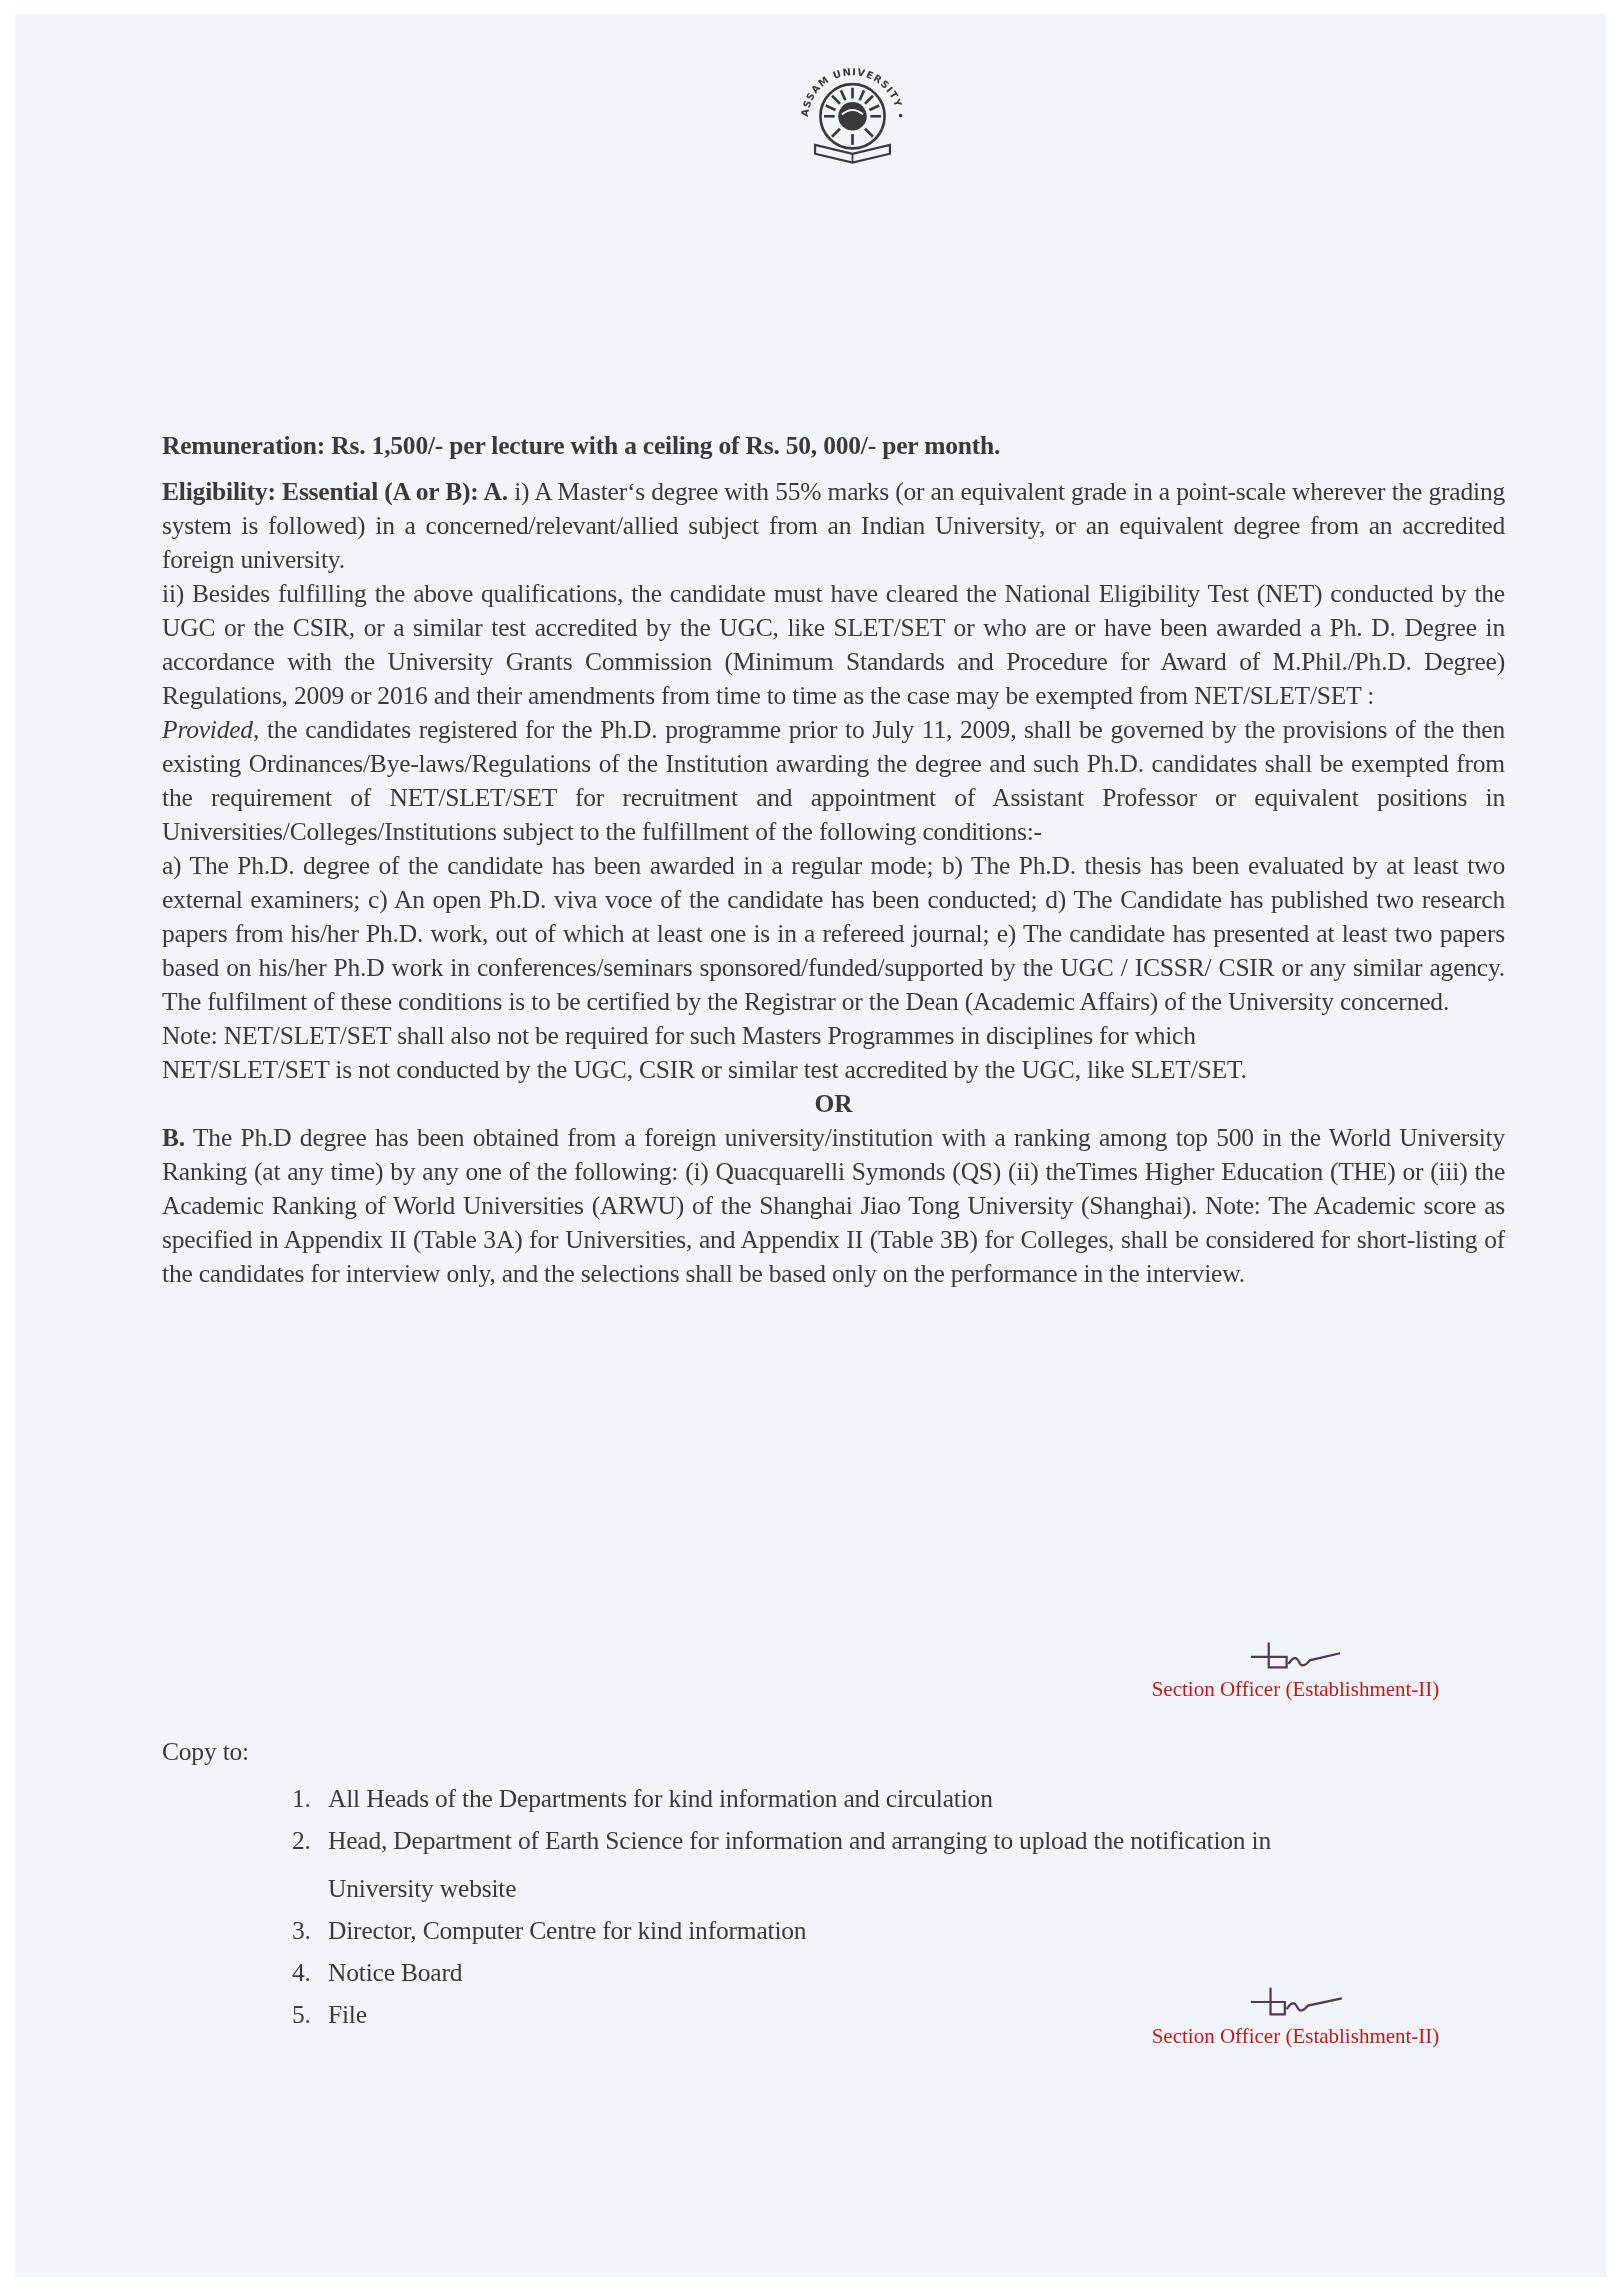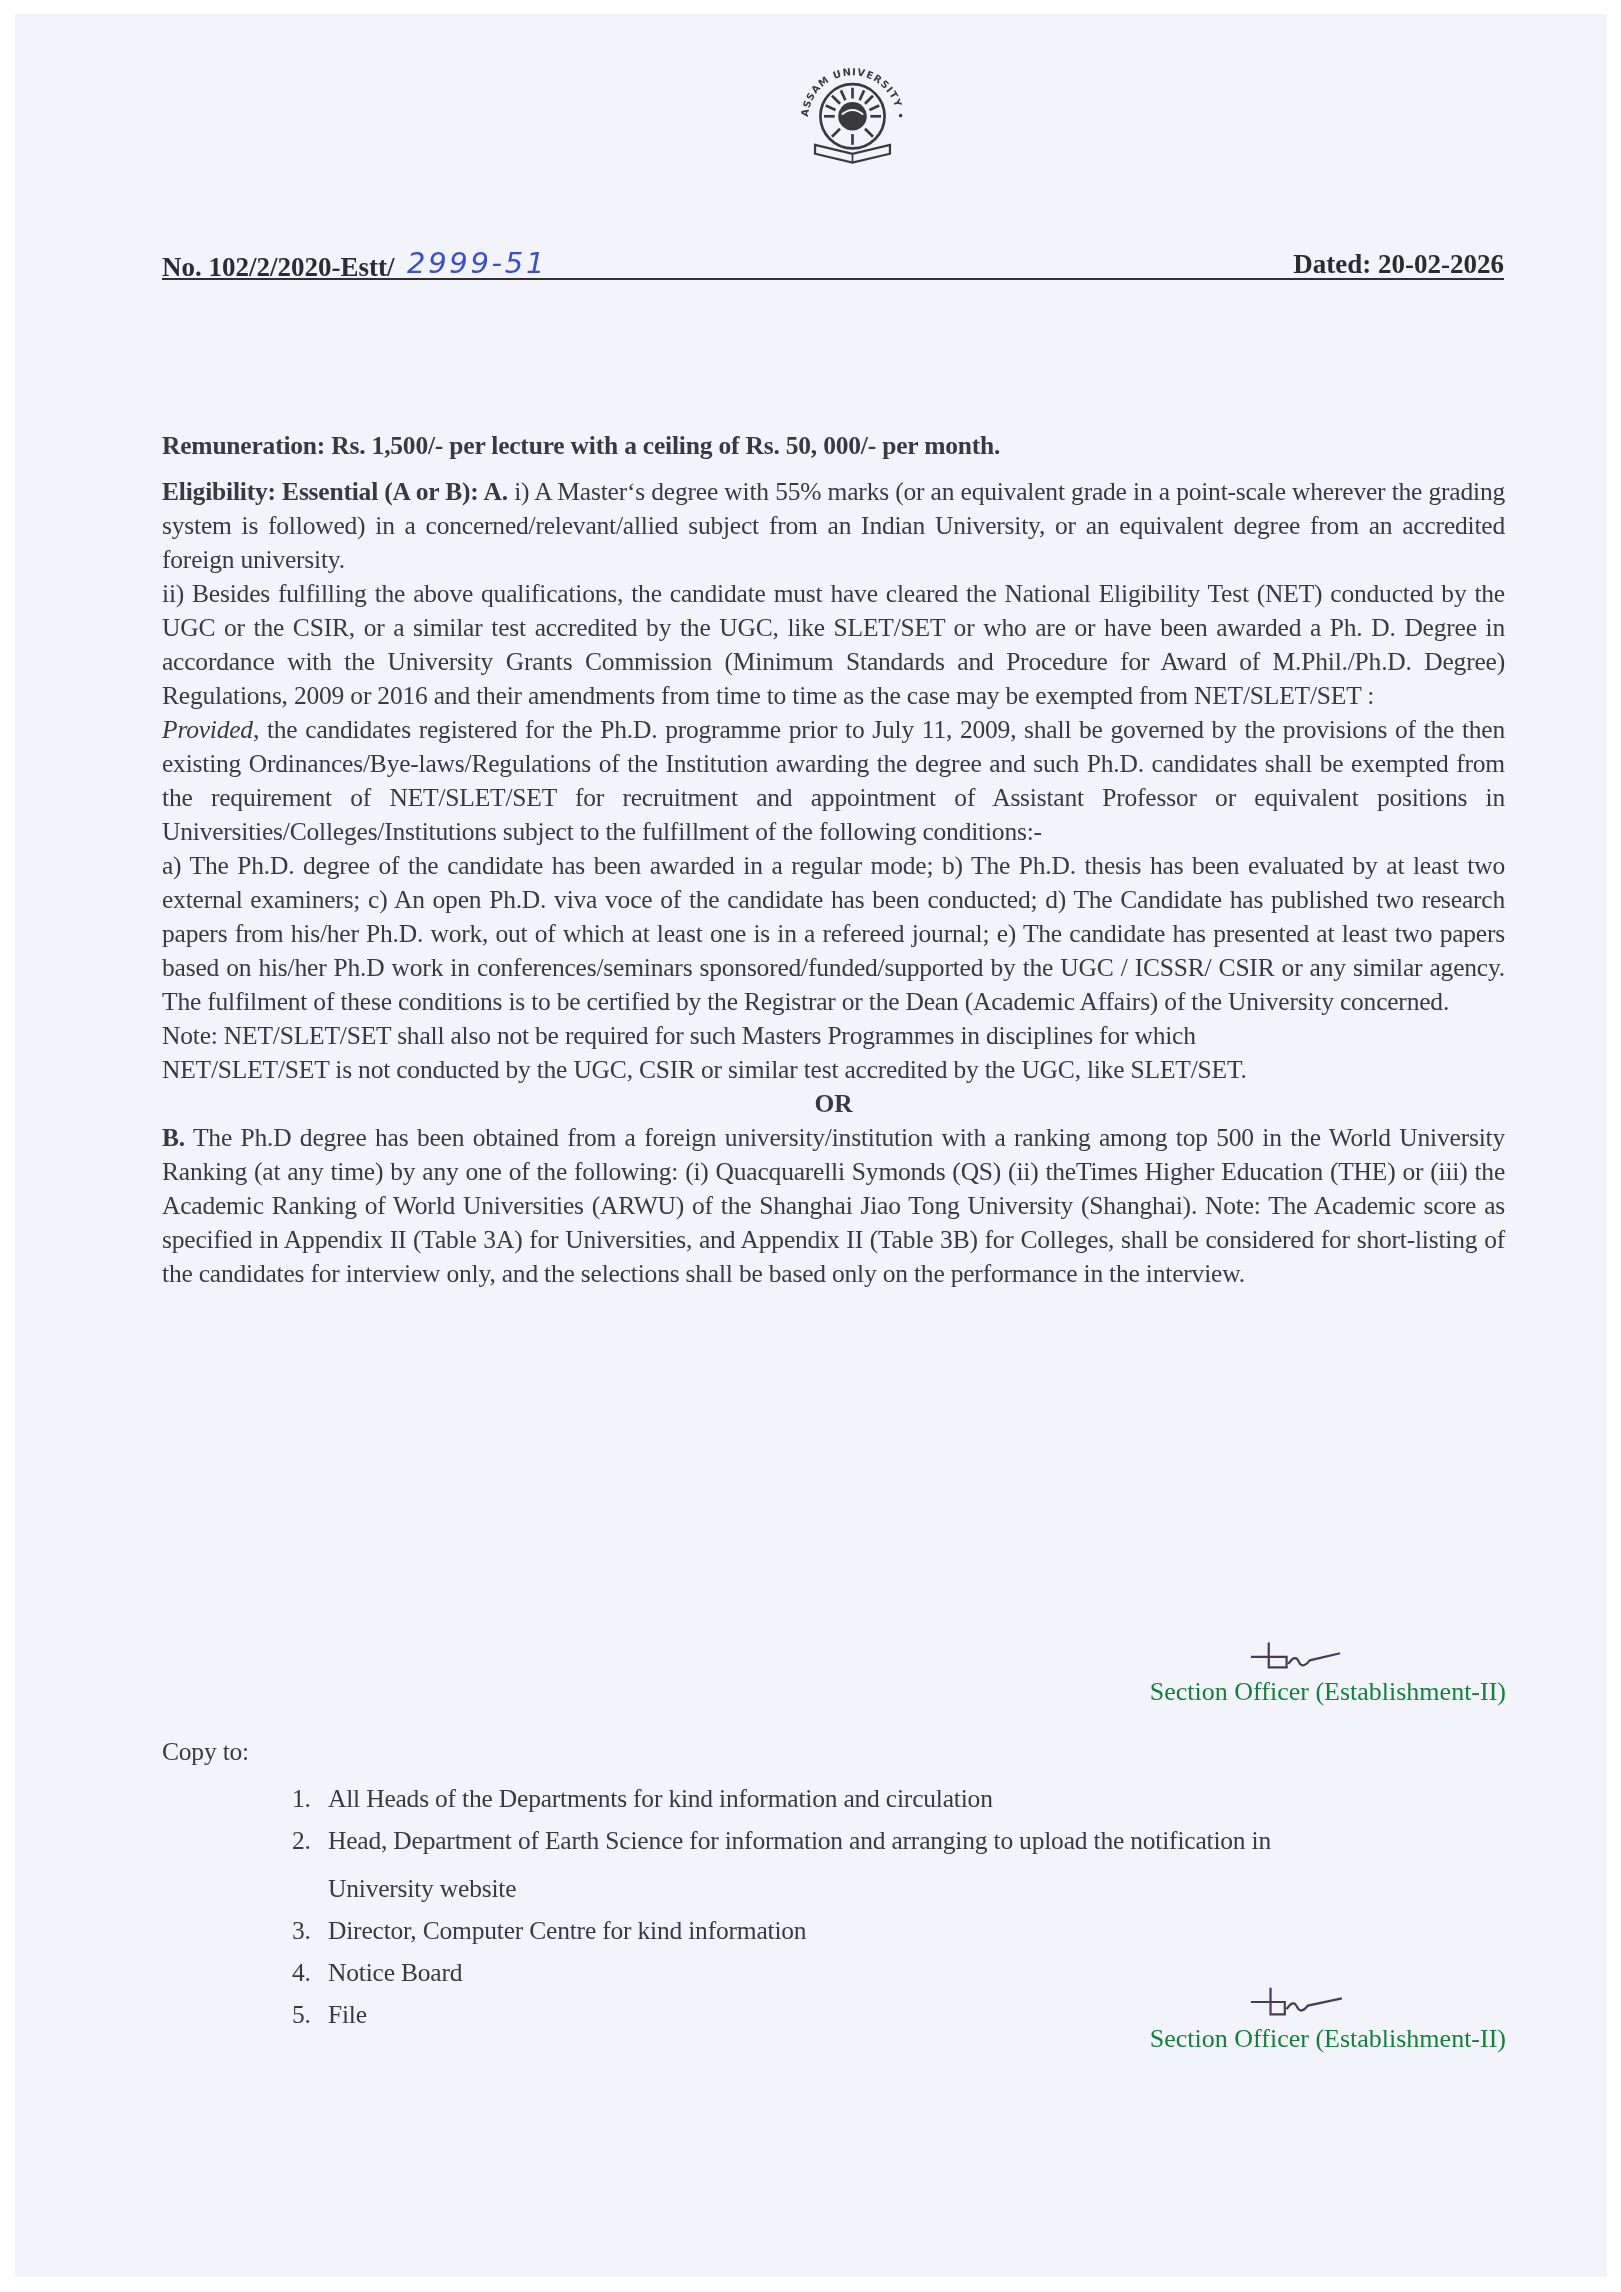--- a/index.html
+++ b/index.html
@@ -32,22 +32,22 @@
       position: relative; top: -3.6px;
     }
     .refline .dated { position: absolute; right: 0; top: 7.2px; white-space: nowrap; }
     .block { position: absolute; left: 147px; width: 1343px; text-align: justify; }
     .block p { margin: 0; }
     .b { font-weight: bold; }
     .i { font-style: italic; }
     .nojust { text-align: left; }
     .center { text-align: center; font-weight: bold; }
     .sig {
-      position: absolute; width: 421px; text-align: right;
-      font-family: "Liberation Serif", serif; font-size: 26px; color: #15803d;
+      position: absolute; width: 421px; text-align: center;
+      font-family: "Liberation Serif", serif; font-size: 21px; color: #b91c1c;
     }
     .sig svg { display: block; margin: 0 auto 3.6px; }
     .copy { position: absolute; left: 147px; top: 1721px; width: 1343px; }
     .copy ol { margin: 12.5px 0 0 0; padding-left: 148px; }
     .copy li { margin-bottom: 8px; padding-left: 18px; }
     .copy li .cont { display: block; }
   </style>
 </head>
 <body>
 
@@ -75,26 +75,20 @@
       <line x1="50" y1="50" x2="61" y2="55"></line>
         <line x1="110" y1="50" x2="99" y2="55"></line>
     </g>
     <circle cx="80" cy="62" r="16" fill="#3a3a3e"></circle>
     <path d="M68 60 q12 -10 24 0" stroke="#f2f4fa" stroke-width="2" fill="none"></path>
     <path d="M38 94 L80 104 L122 94 L122 104 L80 114 L38 104 Z" fill="none" stroke="#3a3a3e" stroke-width="2.5"></path>
     <line x1="80" y1="104" x2="80" y2="114" stroke="#3a3a3e" stroke-width="2"></line>
   </svg>
 
 
-  <div class="refline">
-    <span class="refno">
-      <span>No. 102/2/2020-Estt/</span><span class="hand">2999-51</span>
-    </span>
-    <span class="dated">Dated: 20-02-2026</span>
-  </div>
 
 
   <div class="block txt b nojust" style="top:415px;">Remuneration: Rs. 1,500/- per lecture with a ceiling of Rs. 50, 000/- per month.</div>
 
   <div class="block txt" style="top:461px;">
     <p><span class="b">Eligibility: Essential (A or B): A.</span> <span>i) A Master‘s degree with 55% marks (or an equivalent grade in a point-scale wherever the grading system is followed) in a concerned/relevant/allied subject from an Indian University, or an equivalent degree from an accredited foreign university.</span></p>
     <p>ii) Besides fulfilling the above qualifications, the candidate must have cleared the National Eligibility Test (NET) conducted by the UGC or the CSIR, or a similar test accredited by the UGC, like SLET/SET or who are or have been awarded a Ph. D. Degree in accordance with the University Grants Commission (Minimum Standards and Procedure for Award of M.Phil./Ph.D. Degree) Regulations, 2009 or 2016 and their amendments from time to time as the case may be exempted from NET/SLET/SET :</p>
     <p><span class="i">Provided</span><span>, the candidates registered for the Ph.D. programme prior to July 11, 2009, shall be governed by the provisions of the then existing Ordinances/Bye-laws/Regulations of the Institution awarding the degree and such Ph.D. candidates shall be exempted from the requirement of NET/SLET/SET for recruitment and appointment of Assistant Professor or equivalent positions in Universities/Colleges/Institutions subject to the fulfillment of the following conditions:-</span></p>
     <p>a) The Ph.D. degree of the candidate has been awarded in a regular mode; b) The Ph.D. thesis has been evaluated by at least two external examiners; c) An open Ph.D. viva voce of the candidate has been conducted; d) The Candidate has published two research papers from his/her Ph.D. work, out of which at least one is in a refereed journal; e) The candidate has presented at least two papers based on his/her Ph.D work in conferences/seminars sponsored/funded/supported by the UGC / ICSSR/ CSIR or any similar agency. The fulfilment of these conditions is to be certified by the Registrar or the Dean (Academic Affairs) of the University concerned.</p>
     <p class="nojust">Note: NET/SLET/SET shall also not be required for such Masters Programmes in disciplines for which</p>

